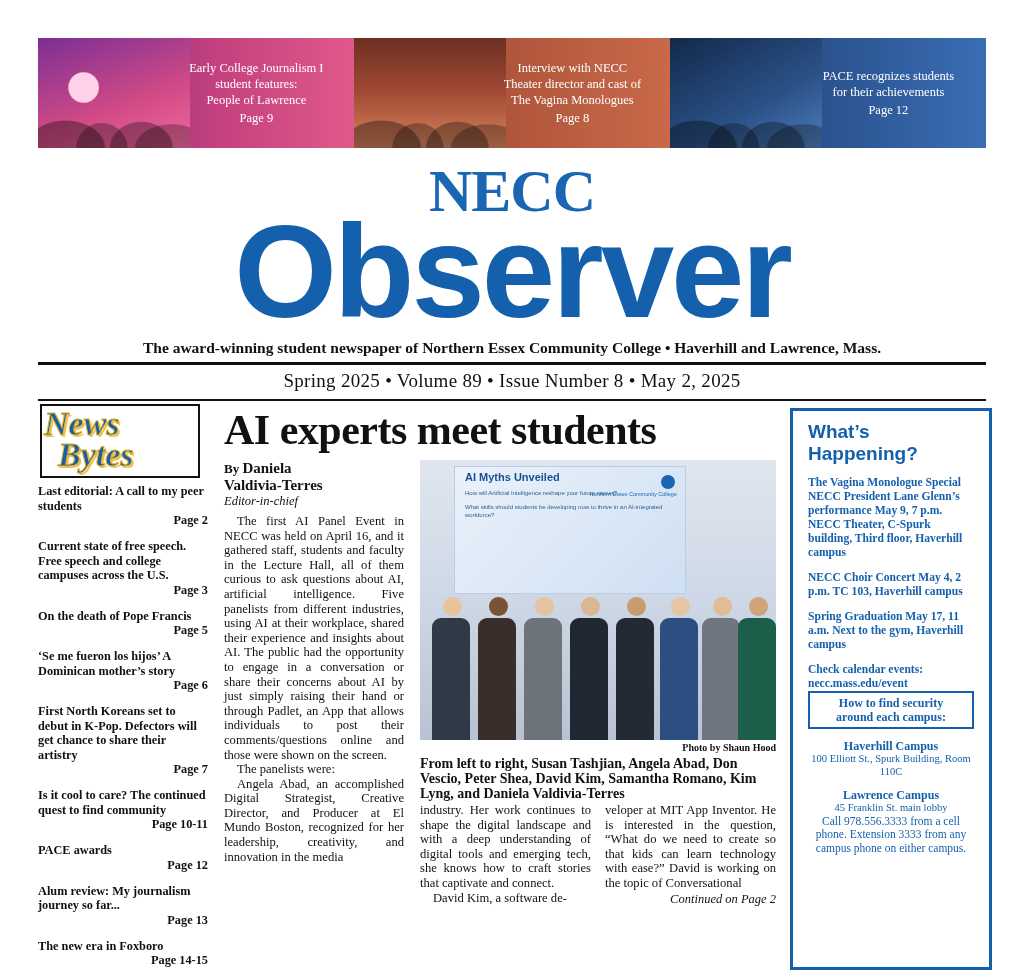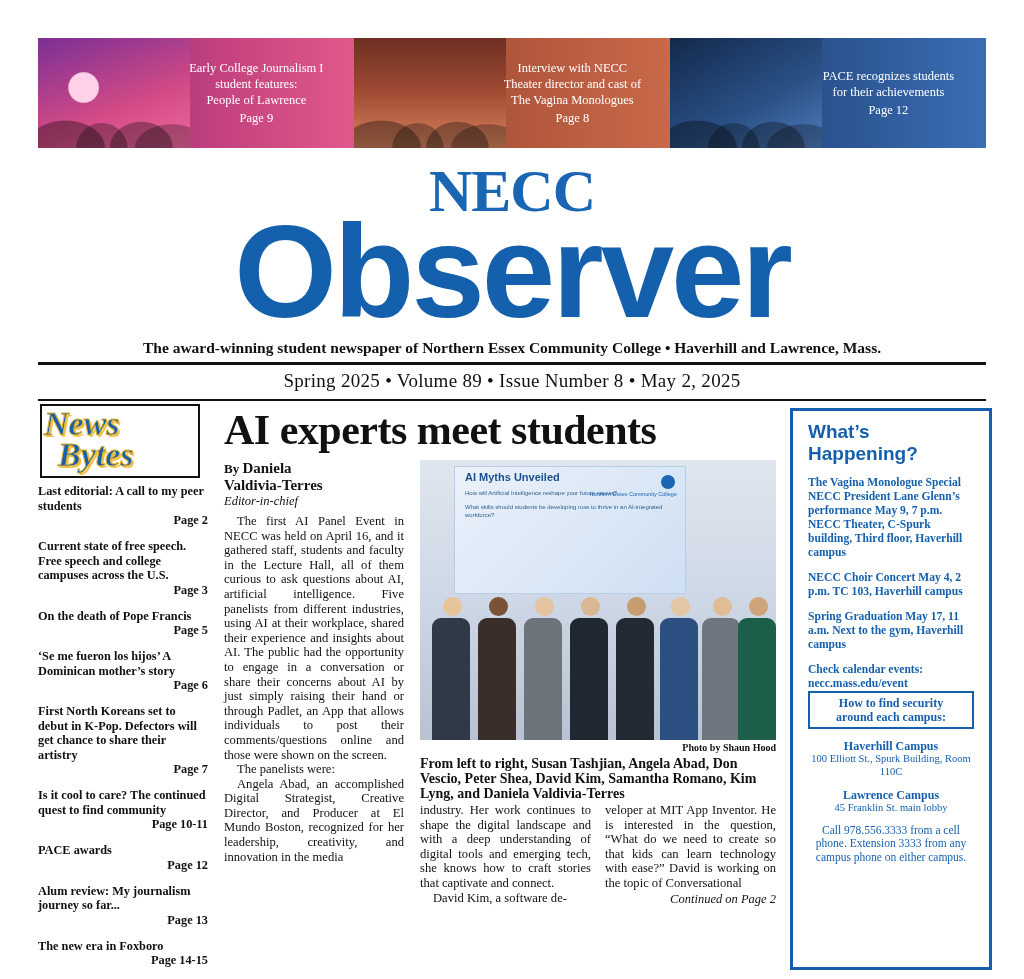--- a/index.html
+++ b/index.html
@@ -173,21 +173,21 @@
     border:2px solid #1560ad;text-align:center;padding:3px 2px;
     font-family:"Liberation Serif", serif;font-weight:bold;font-size:12px;color:#1560ad;line-height:14px;
   }
   .side-center{
     text-align:center;font-family:"Liberation Serif", serif;color:#1560ad;margin-top:10px;
   }
   .side-center .h{font-weight:bold;font-size:12px;line-height:14px;}
   .side-center .s{font-size:10.5px;line-height:12.5px;}
   .side-phone{
     text-align:center;font-family:"Liberation Serif", serif;font-size:11.5px;line-height:13.5px;
-    color:#1560ad;margin-top:9px;
+    color:#1560ad;margin-top:0;
   }
 </style>
 </head>
 <body>
 
 <div class="page">
 
   <div class="promo-strip">
     <div class="promo promo1">
       <div class="thumb">

